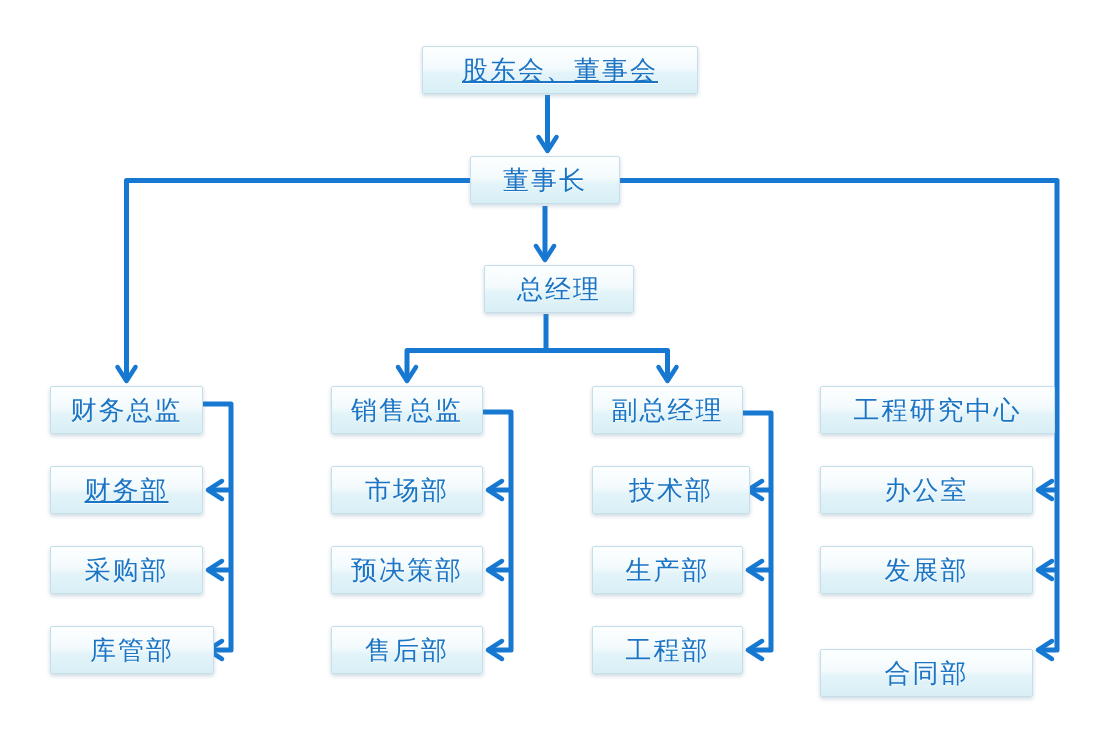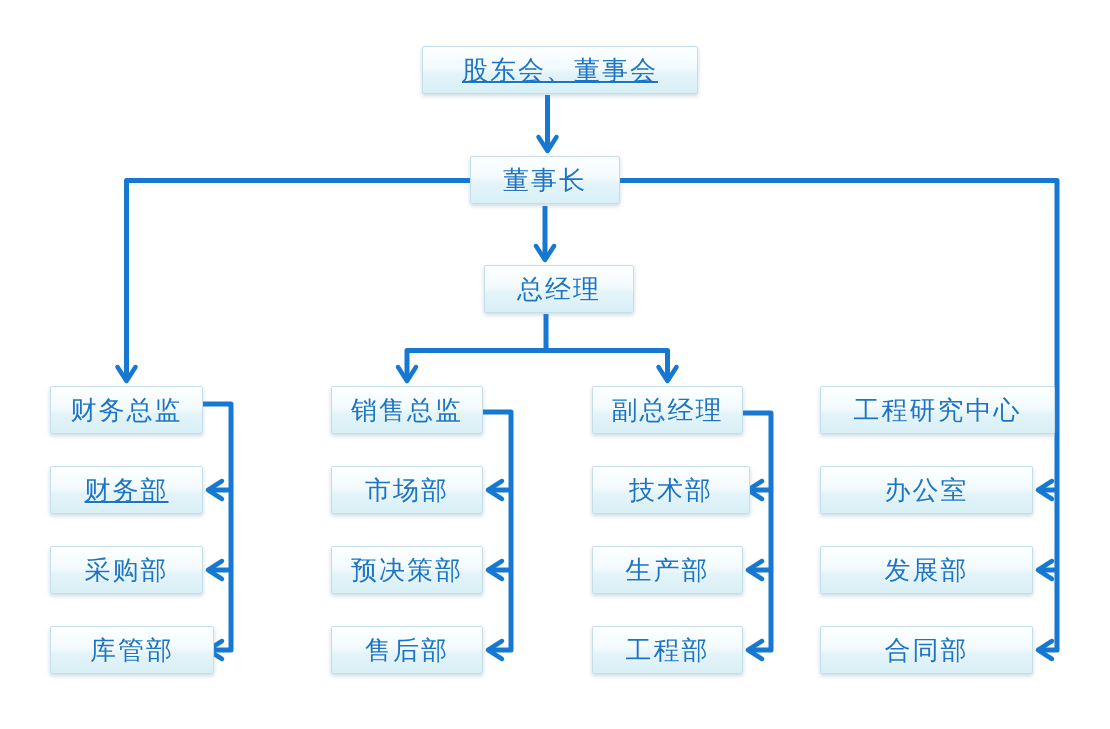--- a/index.html
+++ b/index.html
@@ -93,15 +93,15 @@
   <div class="node" style="left:331px; top:626px; width:152px;">售后部</div>
 
   <div class="node" style="left:592px; top:386px; width:151px;">副总经理</div>
   <div class="node" style="left:592px; top:466px; width:158px;">技术部</div>
   <div class="node" style="left:592px; top:546px; width:151px;">生产部</div>
   <div class="node" style="left:592px; top:626px; width:151px;">工程部</div>
 
   <div class="node" style="left:820px; top:386px; width:235px;text-align:right;">工程研究中心</div>
   <div class="node" style="left:820px; top:466px; width:213px;">办公室</div>
   <div class="node" style="left:820px; top:546px; width:213px;">发展部</div>
-  <div class="node" style="left:820px; top:626px; width:213px;">合同部</div>
+  <div class="node" style="left:820px; top:649px; width:213px;">合同部</div>
 
 </div>
 
 </body></html>

